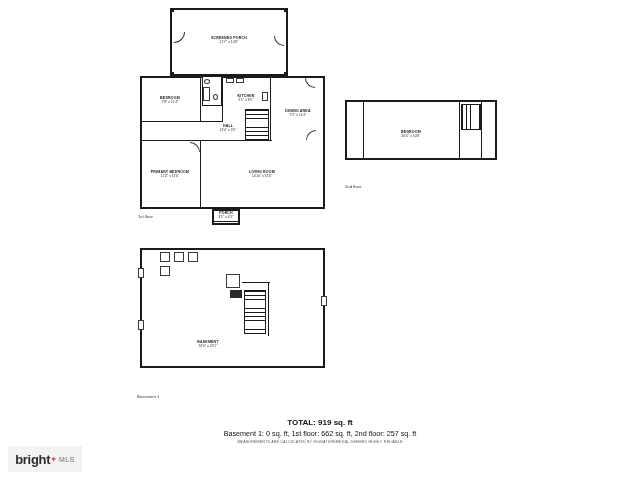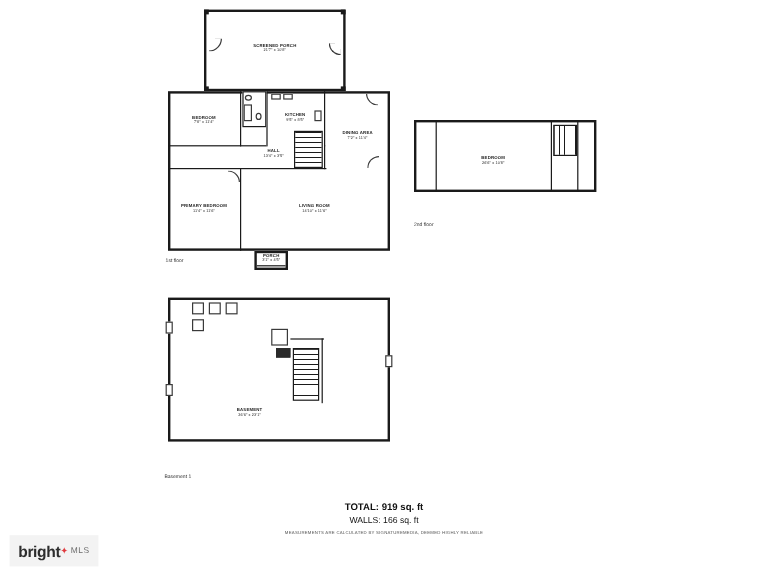--- a/index.html
+++ b/index.html
@@ -284,21 +284,21 @@
     <div class="lbl" style="left:68px; top:96px;">
       <span class="nm">BASEMENT</span>
       <span class="dm">26'6" x 23'1"</span>
     </div>
 
     <div class="floor-tag" style="left:-3px; top:146px;">Basement 1</div>
   </div>
 
   <div class="summary" style="top:418px;">
     <div class="total">TOTAL: 919 sq. ft</div>
-    <div class="walls">WALLS: 166 sq. ft</div>
+    <div class="line">Basement 1: 0 sq. ft, 1st floor: 662 sq. ft, 2nd floor: 257 sq. ft</div>
     <div class="disclaimer">MEASUREMENTS ARE CALCULATED BY SIGNATUREMEDIA, DEEMED HIGHLY RELIABLE</div>
   </div>
 
   <div class="logo">
     <span class="brand">bright</span>
       <span class="spark">✦</span>
       <span class="mls">MLS</span>
   </div>
 
 </div>

